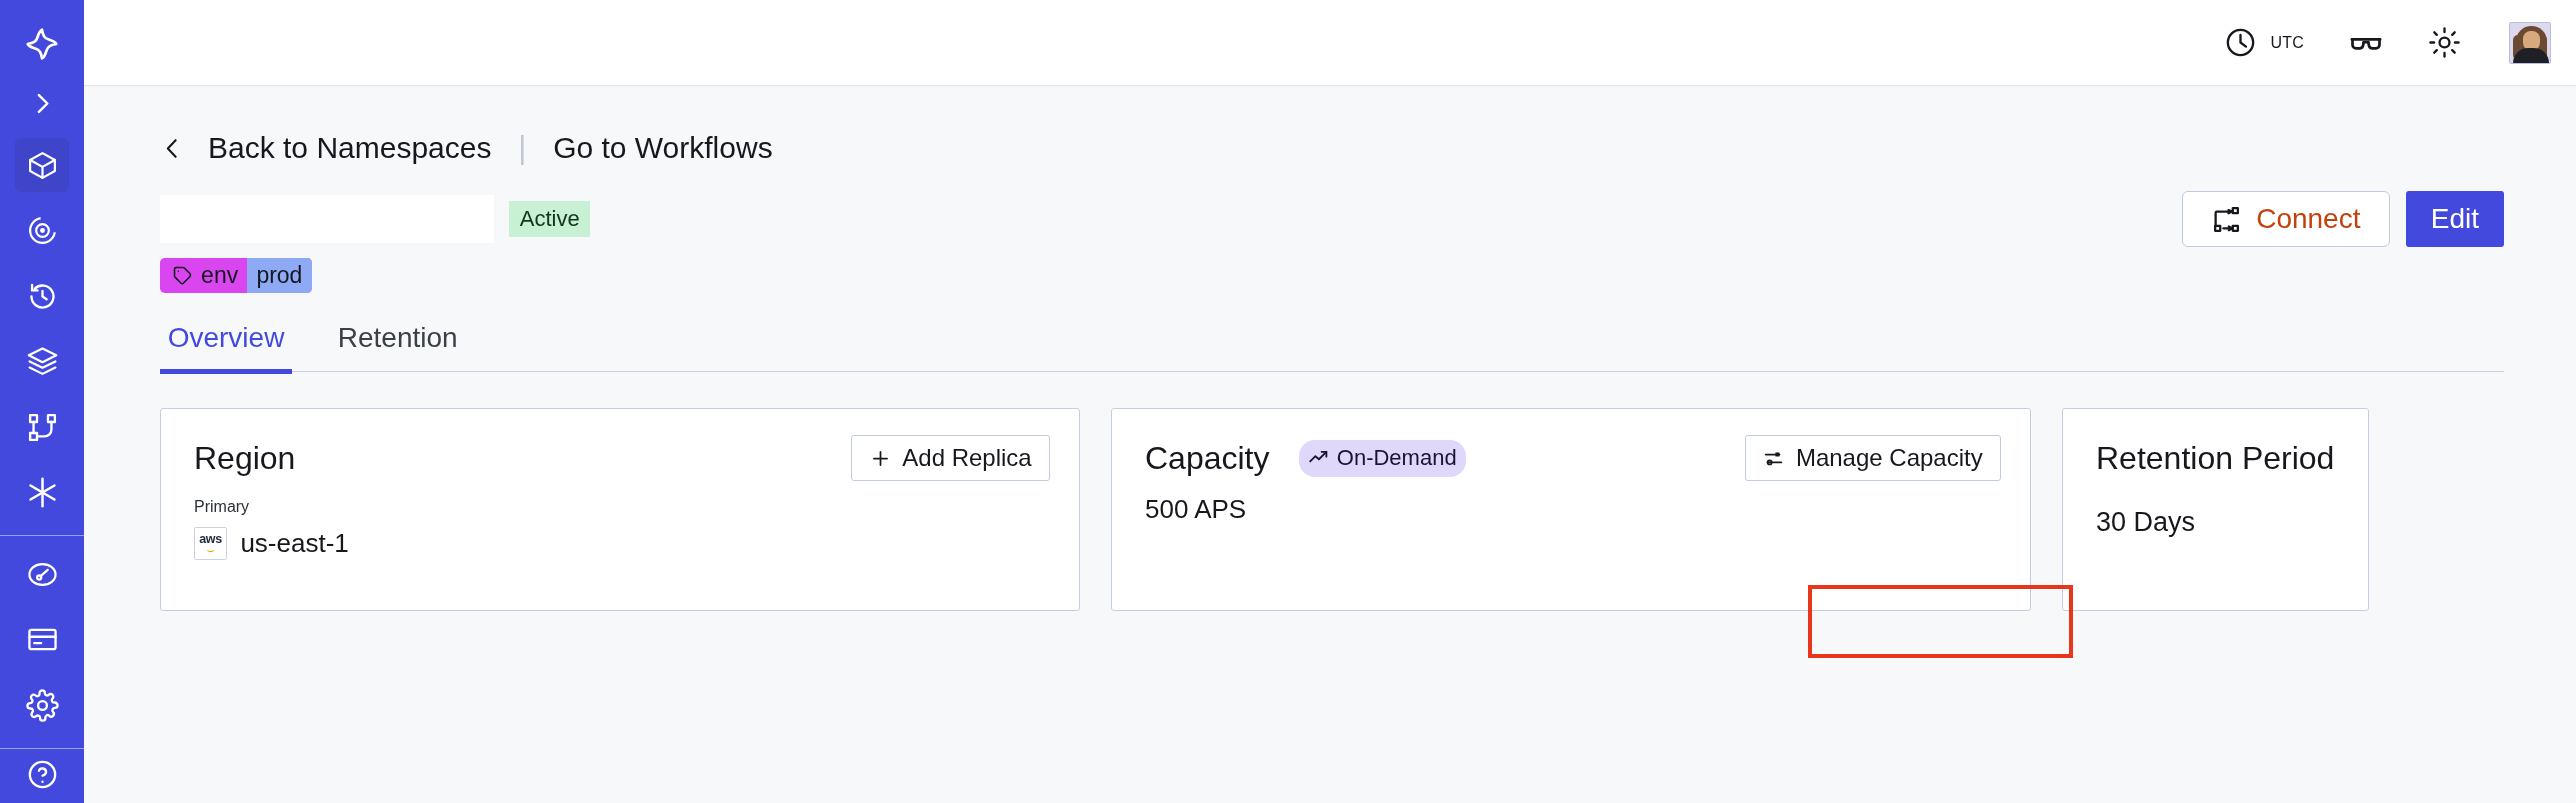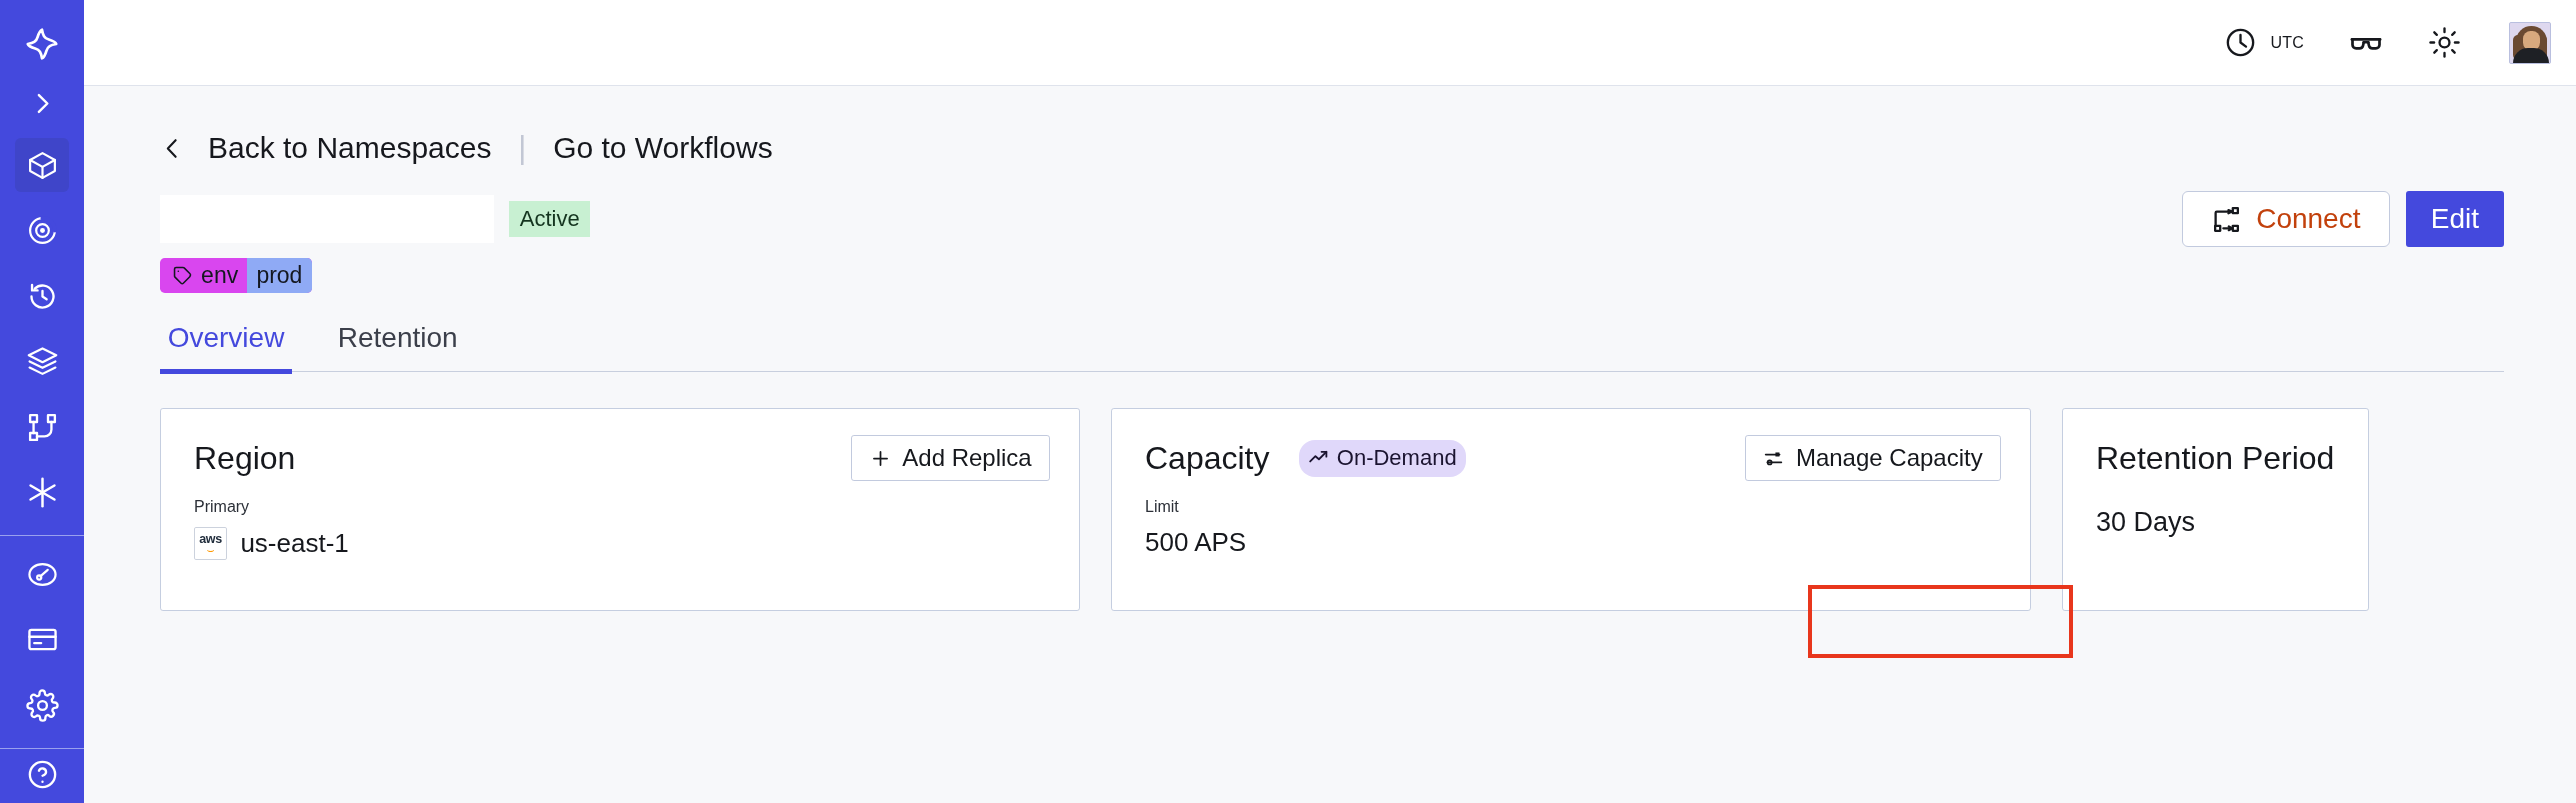--- a/index.html
+++ b/index.html
@@ -444,21 +444,20 @@
                     <line x1="3" y1="7.5" x2="19" y2="7.5"></line>
                       <rect x="14.2" y="5.1" width="4.6" height="4.6" fill="#16181d" stroke="none"></rect>
                     <line x1="5" y1="16.5" x2="21" y2="16.5"></line>
                       <circle cx="7.6" cy="16.5" r="2.3" fill="none"></circle>
                   </svg>
                 </span>
                 <span>Manage Capacity</span>
               </button>
             </div>
           </div>
-          <div class="card-label">Limit</div>
           <div class="card-value">500 APS</div>
         </section>
 
         <section class="card card-3">
           <div class="card-head">
             <span class="card-title">Retention Period</span>
           </div>
           <div class="card-value">30 Days</div>
         </section>
 

